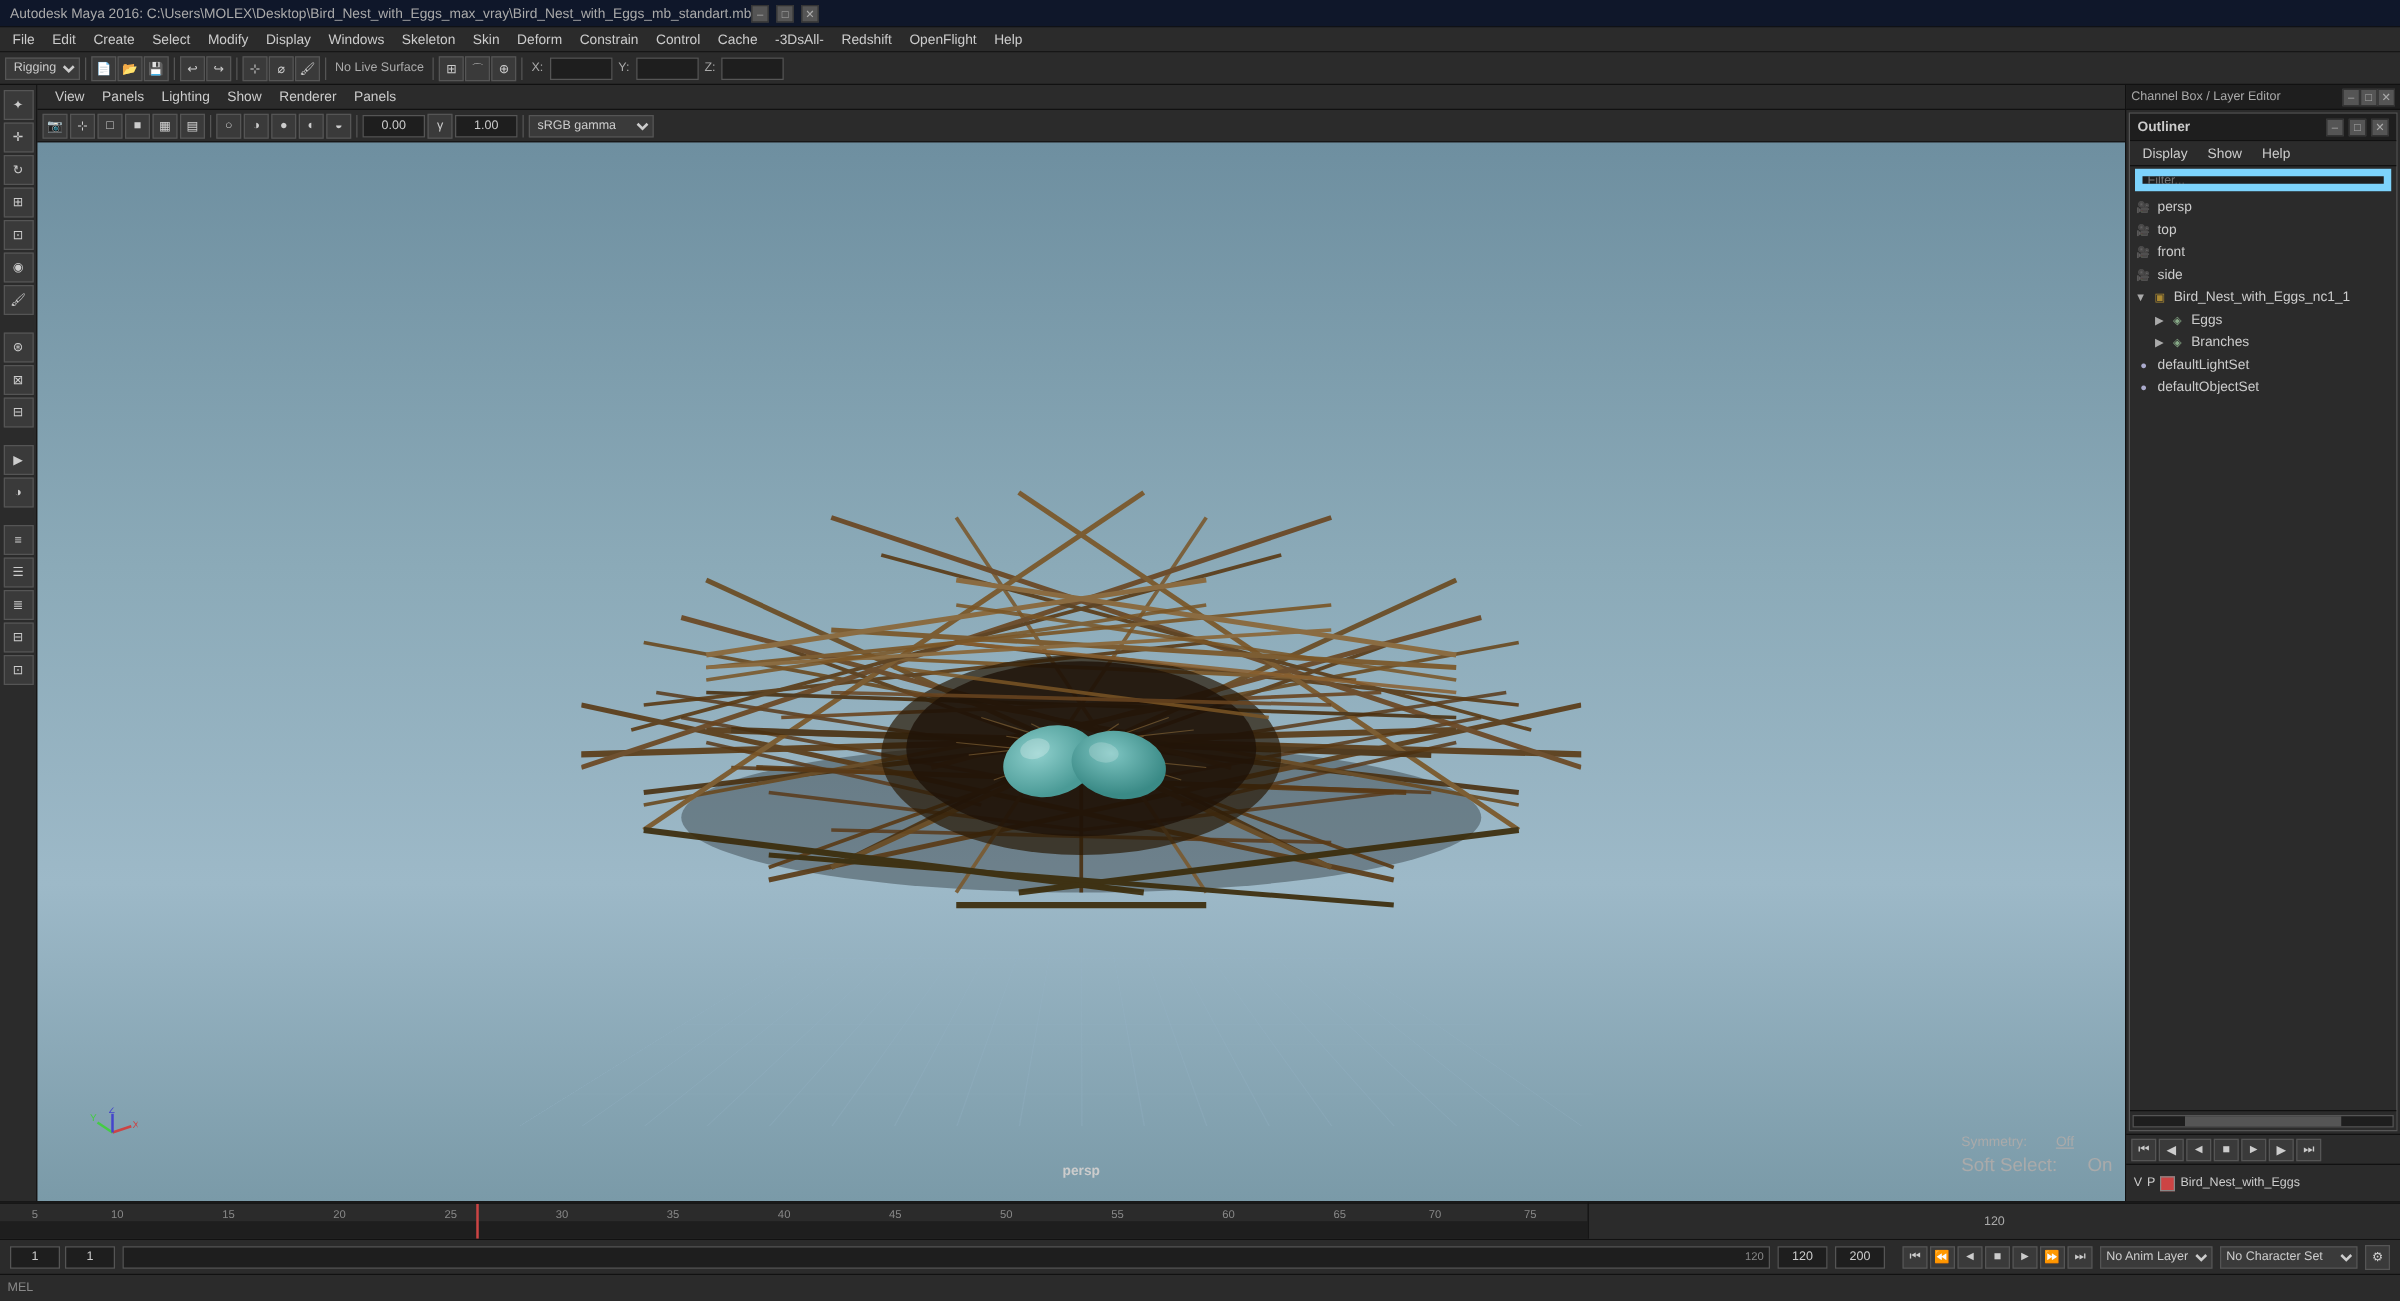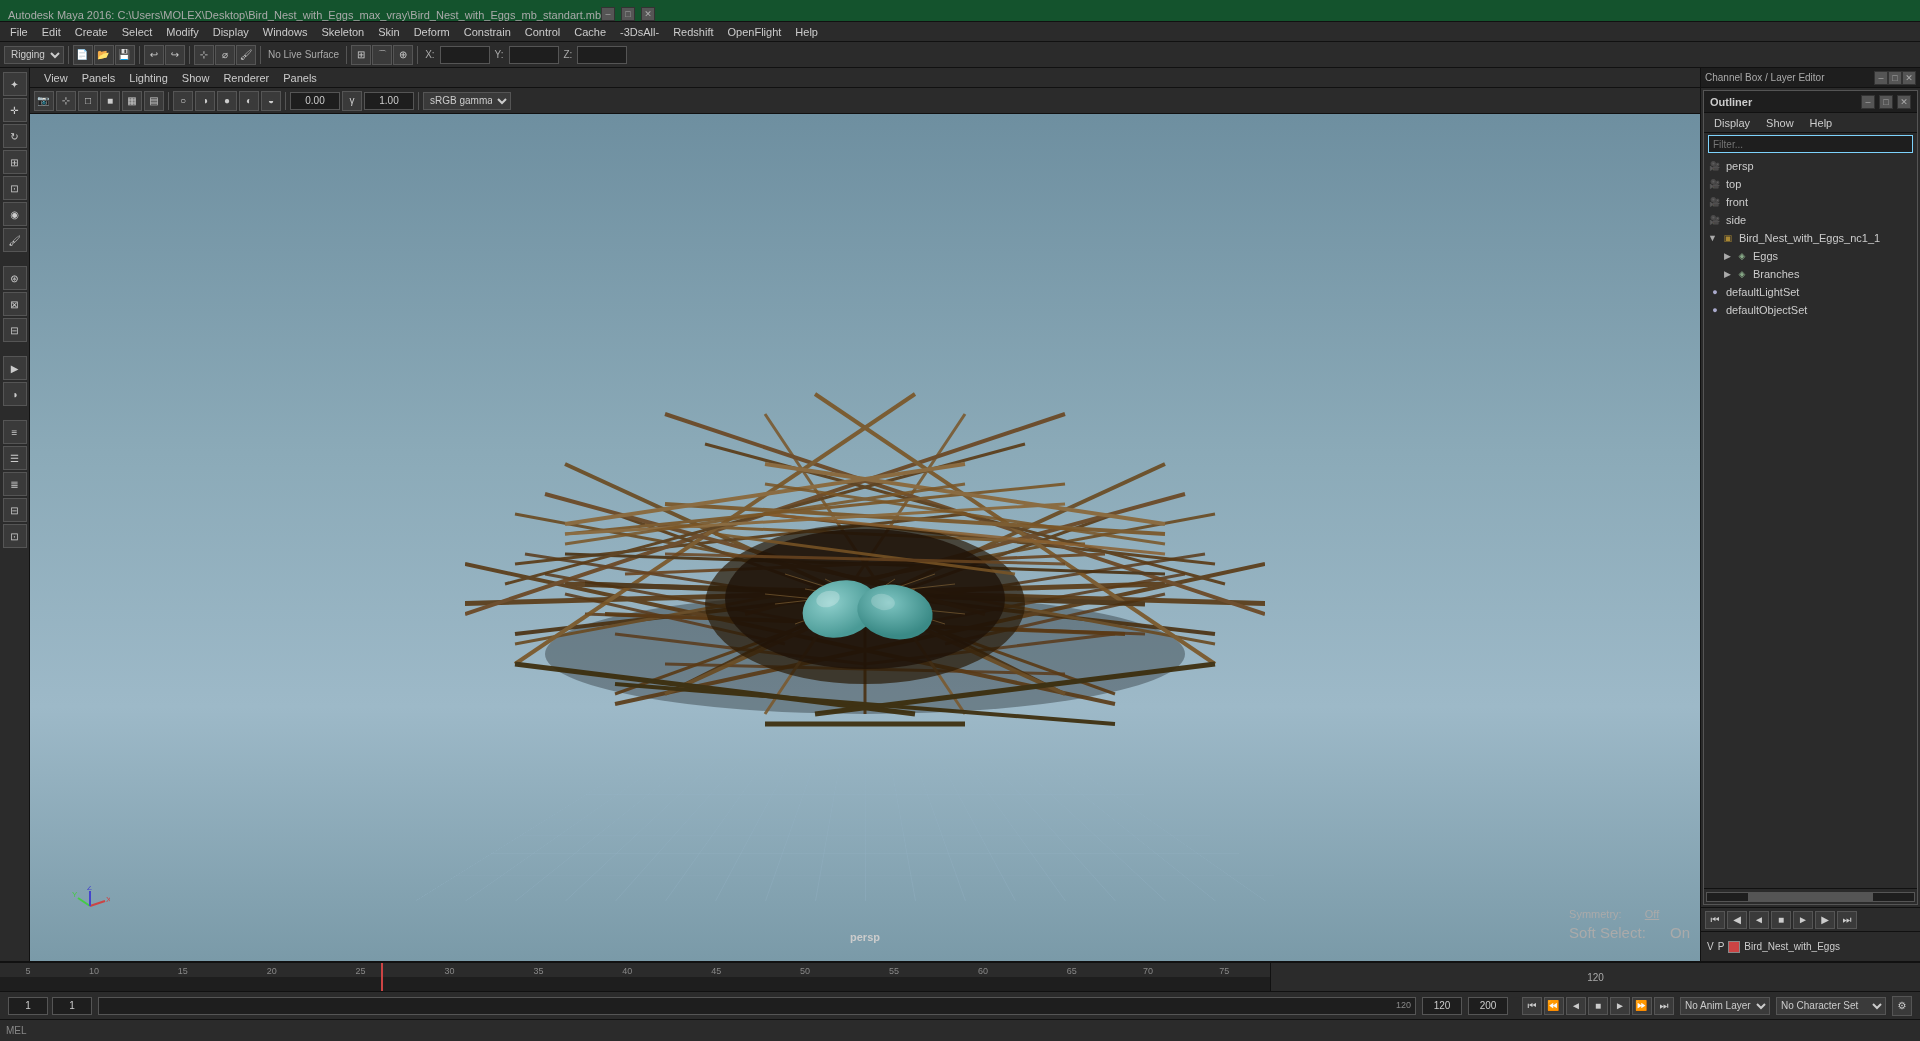--- a/index.html
+++ b/index.html
@@ -10,23 +10,23 @@
       font-family: 'Arial', sans-serif;
       font-size: 11px;
       color: #cccccc;
       overflow: hidden;
       user-select: none;
     }
 
     
     #title-bar {
       height: 22px;
-      background: #14532d;
-      display: flex;
-      align-items: flex-end;
+      background: #0f172a;
+      display: flex;
+      align-items: center;
       padding: 0 8px;
       font-size: 11px;
       color: #aaa;
       border-bottom: 1px solid #111;
     }
     #title-bar-controls { display: flex; gap: 6px; }
     .tb-btn {
       width: 14px; height: 14px;
       background: #555;
       border: 1px solid #333;
@@ -228,21 +228,21 @@
       background: #2b2b2b;
       display: flex;
       align-items: center;
       padding: 0 4px;
       gap: 4px;
       border-bottom: 1px solid #111;
     }
     #outliner-search {
       height: 18px;
       background: #1e1e1e;
-      border: 1px solid #7dd3fc;
+      border: 6px solid #7dd3fc;
       margin: 2px 4px;
       padding: 0 4px;
       color: #aaa;
       font-size: 10px;
       width: calc(100% - 8px);
     }
     #outliner-content {
       flex: 1;
       overflow-y: auto;
       padding: 2px 0;
@@ -543,21 +543,21 @@
         <div class="tb-icon-btn">○</div>
         <div class="tb-icon-btn">◑</div>
         <div class="tb-icon-btn">●</div>
         <div class="tb-icon-btn">◐</div>
         <div class="tb-icon-btn">◒</div>
         <div class="tb-separator"></div>
         <input class="tb-input" type="text" value="0.00" style="">
         <div class="tb-icon-btn">γ</div>
         <input class="tb-input" type="text" value="1.00" style="">
         <div class="tb-separator"></div>
-        <select class="tb-select" style="width:88px">
+        <select class="tb-select" style="width:100px">
           <option>sRGB gamma</option>
         </select>
       </div>
 
       <div id="viewport-main">
         <div id="viewport">
 
           <div id="grid"></div>
 
           <div id="nest-container">

